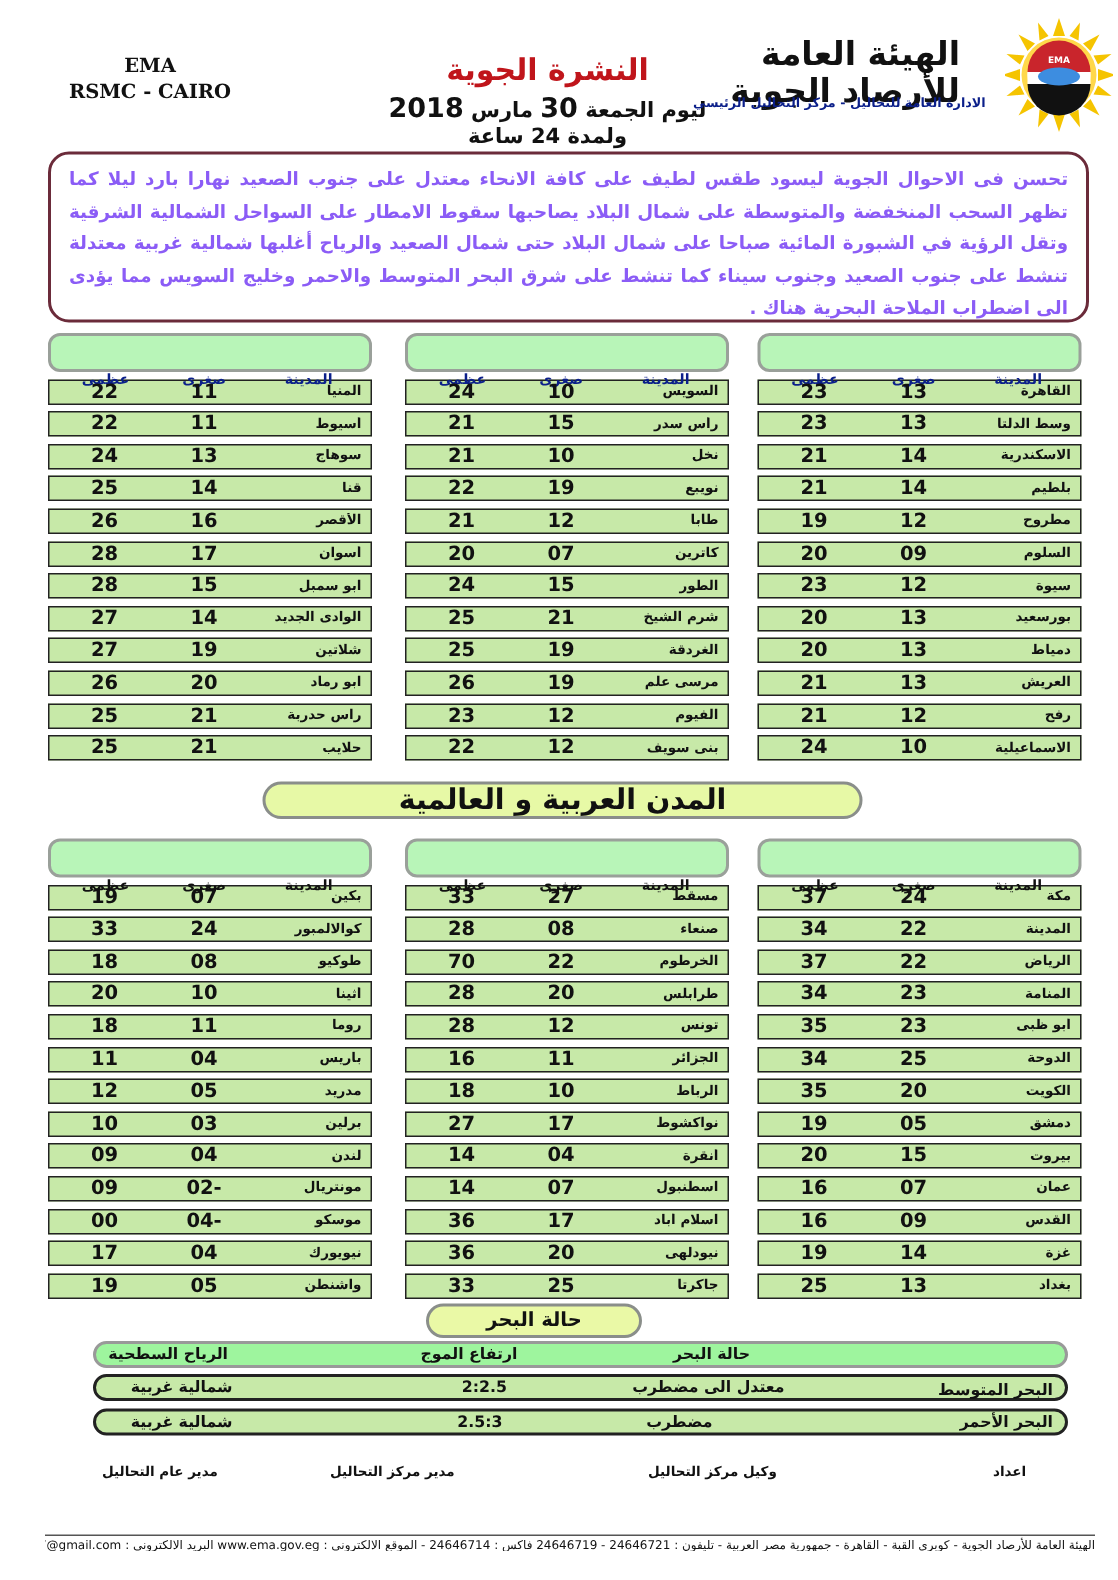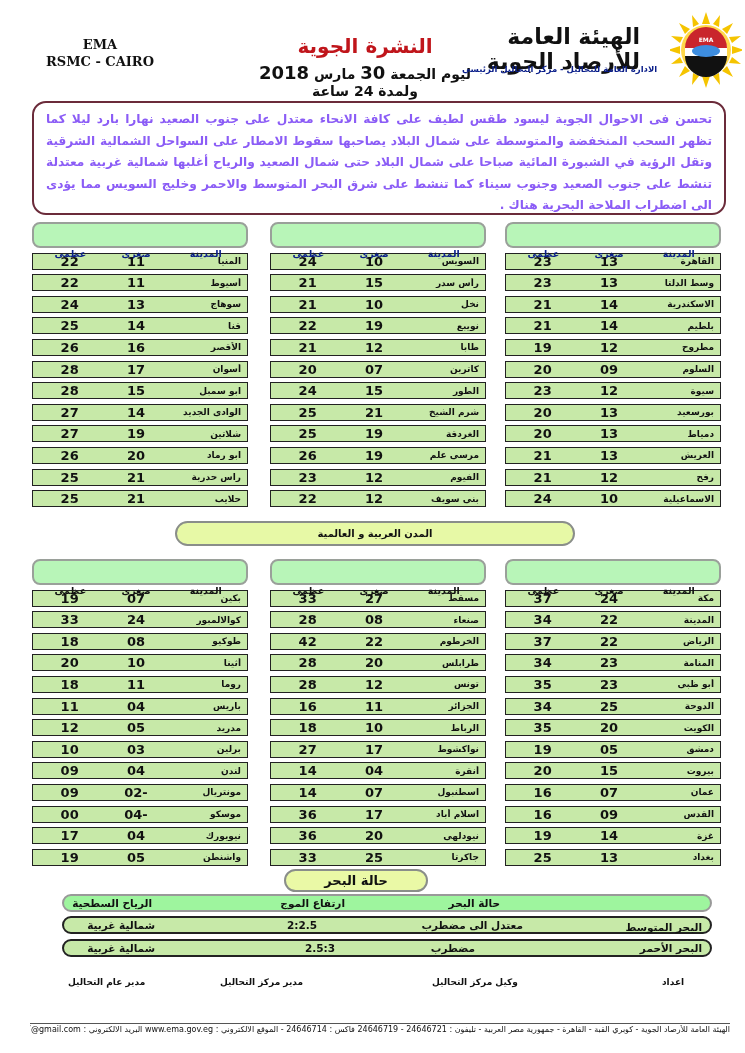--- a/index.html
+++ b/index.html
@@ -26,21 +26,21 @@
   .tbl-head span { display: block; text-align: center; margin-top: 36px; }
   .c-city { width: 82px; }
   .c-min { width: 60px; }
   .c-max { width: 74px; }
   .row { height: 17px; margin-top: 4.6px; background: #c7e9a8; border: 1.5px solid #222; display: flex; direction: rtl; align-items: center; }
   .row .c-city { font-size: 9px; font-weight: bold; text-align: right; padding-right: 6px; color: #111; white-space: nowrap; overflow: hidden; }
   .row .c-min, .row .c-max { font-size: 13px; font-weight: bold; text-align: center; color: #111; }
   .tbl.intl .tbl-head { color: #111; }
 
   
-  .banner { left: 175px; top: 521px; width: 400px; height: 25px; background: #e7f9a6; border: 2px solid #8a8e8a; border-radius: 13px; text-align: center; font-weight: bold; font-size: 10px; line-height: 21px; direction: rtl; letter-spacing: 1px; }
+  .banner { left: 175px; top: 521px; width: 400px; height: 25px; background: #e7f9a6; border: 2px solid #8a8e8a; border-radius: 13px; text-align: center; font-weight: bold; font-size: 19px; line-height: 21px; direction: rtl; letter-spacing: 1px; }
 
   
   .sea-title { left: 284px; top: 869px; width: 144px; height: 23px; background: #eaf9a6; border: 2px solid #8a8e8a; border-radius: 12px; text-align: center; font-weight: bold; font-size: 13px; line-height: 19px; direction: rtl; }
   .sea-head { left: 62px; top: 894px; width: 650px; height: 18px; background: #9ef59e; border: 2px solid #999; border-radius: 10px; direction: rtl; font-size: 10.5px; font-weight: bold; }
   .sea-row { left: 62px; height: 18px; width: 650px; background: #c7e9a8; border: 2px solid #222; border-radius: 10px; direction: rtl; font-size: 10.5px; font-weight: bold; }
   .sea-cell { position: absolute; top: 0; line-height: 14px; white-space: nowrap; }
 
   
   .sig { top: 977px; font-size: 9px; font-weight: bold; direction: rtl; }
 
@@ -403,21 +403,21 @@
         <span class="c-max">33</span>
       </div>
       <div class="row">
         <span class="c-city">صنعاء</span>
         <span class="c-min">08</span>
         <span class="c-max">28</span>
       </div>
       <div class="row">
         <span class="c-city">الخرطوم</span>
         <span class="c-min">22</span>
-        <span class="c-max">42</span>
+        <span class="c-max">70</span>
       </div>
       <div class="row">
         <span class="c-city">طرابلس</span>
         <span class="c-min">20</span>
         <span class="c-max">28</span>
       </div>
       <div class="row">
         <span class="c-city">تونس</span>
         <span class="c-min">12</span>
         <span class="c-max">28</span>
@@ -544,21 +544,21 @@
 
 <div class="abs sea-head">
   <span class="sea-cell" style="right:210px;">حالة البحر</span>
   <span class="sea-cell" style="right:365px;">ارتفاع الموج</span>
   <span class="sea-cell" style="right:558px;">الرياح السطحية</span>
 </div>
 
 <div class="abs sea-row" style="top:916px;">
   <span class="sea-cell" style="right:8px; top:2px;text-align:center;">البحر المتوسط</span>
   <span class="sea-cell" style="right:187px;">معتدل الى مضطرب</span>
-  <span class="sea-cell" style="right:393px;margin-left:40px;">2:2.5</span>
+  <span class="sea-cell" style="right:372px;margin-left:40px;">2:2.5</span>
   <span class="sea-cell" style="right:555px;">شمالية غربية</span>
 </div>
 
 <div class="abs sea-row" style="top:939px;">
   <span class="sea-cell" style="right:8px;">البحر الأحمر</span>
   <span class="sea-cell" style="right:235px;">مضطرب</span>
   <span class="sea-cell" style="right:375px;">2.5:3</span>
   <span class="sea-cell" style="right:555px;">شمالية غربية</span>
 </div>
 

